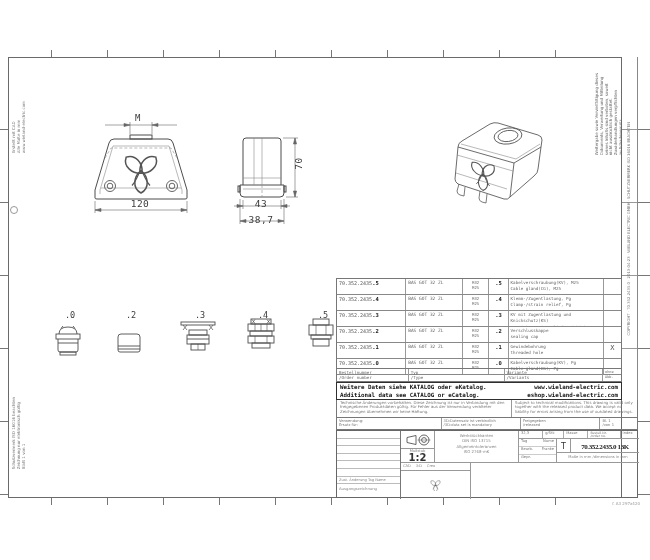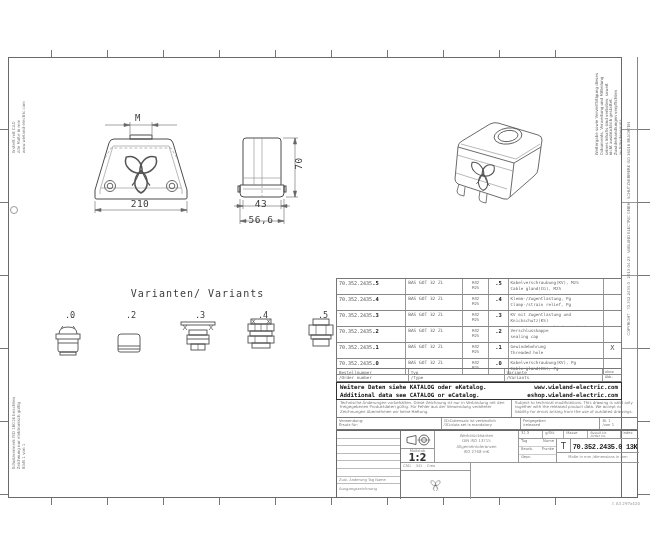--- a/index.html
+++ b/index.html
@@ -77,21 +77,21 @@
      font-size:3.9px;color:#888;text-align:center;line-height:1.35;white-space:pre-line;padding-top:2px;}
   .massrow{left:182px;top:0;width:120px;height:8px;display:flex;font-size:3.6px;color:#777;border-bottom:1px solid #999;}
   .massrow>div{border-right:1px solid #aaa;padding:1px 2px;white-space:pre-line;line-height:1;}
   .massrow>div:last-child{border-right:none;}
   .namescell{left:182px;top:8px;width:38px;height:24px;border-right:1px solid #999;border-bottom:1px solid #999;
      font-size:3.7px;color:#777;line-height:1.1;}
   .namescell .nrow{display:flex;justify-content:space-between;padding:0 2px;height:7px;border-bottom:1px solid #ccc;}
   .tcell{left:220px;top:8px;width:14px;height:14px;border-right:1px solid #999;border-bottom:1px solid #999;
      font-size:8px;color:#333;text-align:center;padding-top:3px;}
   .pncell{left:234px;top:8px;width:68px;height:14px;border-bottom:1px solid #999;
-     font-family:Liberation Mono, monospace;font-size:7px;font-weight:bold;color:#222;
+     font-family:Liberation Serif, serif;font-size:7px;font-weight:bold;color:#222;
      letter-spacing:-0.4px;text-align:center;padding-top:3.5px;white-space:nowrap;}
   .noteline{left:220px;top:22px;width:82px;height:10px;font-size:3.7px;color:#888;
      text-align:center;padding-top:2px;border-bottom:1px solid #999;}
   .cadstrip{left:64px;top:32px;width:70px;height:8px;border-right:1px solid #999;border-bottom:1px solid #999;
      font-size:3.7px;color:#888;padding:1px 2px;white-space:pre;}
   .logocell{left:64px;top:40px;width:70px;height:28px;border-right:1px solid #999;text-align:center;}
   .brand{font-family:"DejaVu Sans",sans-serif;font-style:italic;font-weight:900;
      font-size:11px;color:#8d8d8d;letter-spacing:0.5px;line-height:1;display:inline-block;vertical-align:middle;}
   .revoscell{left:134px;top:32px;width:50px;height:36px;border-right:1px solid #999;text-align:center;}
   .series{font-style:italic;font-weight:bold;font-size:9px;color:#333;line-height:1.1;}
@@ -181,21 +181,21 @@
       <g stroke="#666" stroke-width="0.6" fill="#666">
         <line x1="10" y1="91" x2="10" y2="103"></line>
           <line x1="102" y1="91" x2="102" y2="103"></line>
         <line x1="10" y1="100" x2="102" y2="100"></line>
         <polygon points="10,100 16,98.4 16,101.6"></polygon>
           <polygon points="102,100 96,98.4 96,101.6"></polygon>
       </g>
     </svg>
   </div>
   <div class="abs dimtext" style="left:128px;top:113px;width:20px;font-size:9px;">M</div>
-  <div class="abs dimtext" style="left:120px;top:198px;width:40px;">210</div>
+  <div class="abs dimtext" style="left:120px;top:198px;width:40px;">120</div>
 
   <div class="abs" style="left:230px;top:110px;width:80px;height:120px;">
     <svg viewBox="0 0 80 120" width="80" height="120">
       <g fill="none" stroke="#4d4d4d" stroke-width="1">
         <path d="M13,75 L13,31 Q13,28 16,28 L48,28 Q51,28 51,31 L51,75"></path>
         <path d="M10,75 L54,75 L54,83 Q54,87 50,87 L14,87 Q10,87 10,83 Z"></path>
         <rect x="8" y="76" width="2" height="6"></rect>
           <rect x="54" y="76" width="2" height="6"></rect>
       </g>
       <g fill="none" stroke="#8a8a8a" stroke-width="0.6">
@@ -225,21 +225,21 @@
       <g stroke="#666" stroke-width="0.6" fill="#666">
         <line x1="53" y1="28" x2="68" y2="28"></line>
           <line x1="56" y1="87" x2="68" y2="87"></line>
         <line x1="65" y1="28" x2="65" y2="87"></line>
         <polygon points="65,28 63.4,34 66.6,34"></polygon>
           <polygon points="65,87 63.4,81 66.6,81"></polygon>
       </g>
     </svg>
   </div>
   <div class="abs dimtext" style="left:243px;top:198px;width:36px;">43</div>
-  <div class="abs dimtext" style="left:240px;top:214px;width:42px;">56,6</div>
+  <div class="abs dimtext" style="left:240px;top:214px;width:42px;">38,7</div>
   <div class="abs dimtext" style="left:288px;top:158px;width:20px;transform:rotate(-90deg);">70</div>
 
   <div class="abs" style="left:428px;top:103px;width:130px;height:115px;">
     <svg viewBox="0 0 130 115" width="130" height="115">
       <g fill="none" stroke="#5a5a5a" stroke-width="0.9">
         <path d="M30,44 Q30,40 34,38 L62,21 Q66,19 70,20 L110,32 Q114,33 114,37 L113,44 L86,60 L30,44 Z"></path>
         <path d="M30,44 L27,76 Q27,79 30,81 L76,96 Q80,97 82,94 L86,60"></path>
         <path d="M113,44 L110,66 Q110,70 106,73 L82,94"></path>
         <path d="M33,41 L88,56 L112,41" stroke-width="0.6" stroke="#888"></path>
         <path d="M29,52 L85,68" stroke-width="0.6" stroke="#888"></path>
@@ -249,21 +249,20 @@
         <path d="M31,81 L29,88 Q29,91 32,92 L36,93 L37,84" stroke-width="0.8"></path>
         <path d="M52,88 L51,95 Q51,98 54,99 L58,100 L59,91" stroke-width="0.8"></path>
       </g>
       <g transform="translate(55,72) scale(1.1) skewY(9)">
         <use href="#flower"></use>
       </g>
     </svg>
   </div>
 
   <div class="abs varwrap">
-    <div class="varhead">Varianten/ Variants</div>
 
     <div class="varitem" style="left:-5px;">
       <div class="varlabel">.0</div>
       <svg viewBox="0 0 36 40" width="36" height="40">
         <g fill="none" stroke="#4d4d4d" stroke-width="0.9">
           <path d="M9,14 Q9,7 18,7 Q27,7 27,14"></path>
           <line x1="11" y1="8.5" x2="13" y2="6"></line>
             <line x1="25" y1="8.5" x2="23" y2="6"></line>
           <rect x="6" y="14" width="24" height="5"></rect>
           <path d="M8,19 L8,30 Q8,32 10,32 L26,32 Q28,32 28,30 L28,19"></path>

